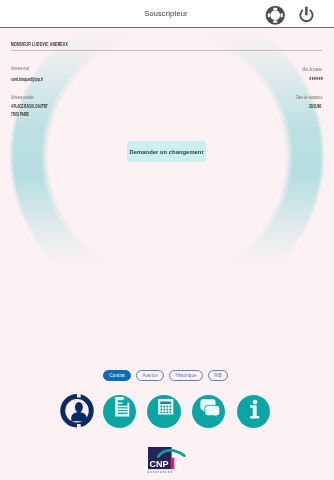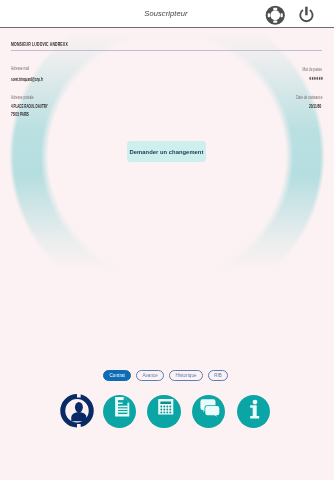--- a/index.html
+++ b/index.html
@@ -19,21 +19,21 @@
           rgba(253,242,243,1) 28px,
           rgba(253,242,243,0.80) 55px,
           rgba(253,242,243,0.10) 130px,
           rgba(253,242,243,0.03) 175px,
           rgba(253,242,243,0.75) 240px,
           rgba(253,242,243,1) 272px);}
 
   
   .topbar{position:absolute;left:0;top:0;width:334px;height:28px;background:#ffffff;z-index:5;}
   .topbar-title{position:absolute;left:0;top:0;width:332px;text-align:center;line-height:28px;
-                font-size:7.5px;color:#3f3f3f;letter-spacing:0.1px;font-style:italic;}
+                font-size:7.5px;color:#3f3f3f;letter-spacing:0.1px;}
   .topbar-icons{position:absolute;left:264.5px;top:0;width:56px;height:28px;}
   .tb-ic{position:absolute;}
   .tb-ic:nth-of-type(1){left:0;top:5px;}
   .tb-ic:nth-of-type(2){left:33px;top:4.5px;}
   .topbar-rule{position:absolute;left:0;top:27px;width:334px;height:1.4px;background:#6d6a72;}
 
   
   .username{position:absolute;left:11px;top:41.2px;font-size:5px;font-weight:bold;
             letter-spacing:0.24px;color:#231f20;z-index:3;
             transform:scaleX(0.69);transform-origin:0 0;white-space:nowrap;}
@@ -192,14 +192,23 @@
     <div class="cicon ic-5">
       <svg width="33.4" height="33.4" viewBox="0 0 33.4 33.4">
         <g fill="#eafcfb">
           <circle cx="18" cy="7.1" r="2.4"></circle>
           <path d="M13.2 10.3 h6.5 v10.6 h2.5 v2.5 h-9 v-2.5 h2.5 v-8.1 h-2.5 z"></path>
         </g>
       </svg>
     </div>
   </div>
 
+  <div class="logo">
+    <svg width="36" height="27" viewBox="0 0 36 27" overflow="visible">
+      <rect x="0" y="0" width="23.6" height="22.1" fill="#25235c"></rect>
+      <rect x="22.6" y="10.7" width="3.7" height="11.4" fill="#d6206e"></rect>
+      <path d="M10.3 9.6 C15.5 1.5 26.5 1.4 36.3 8.6" fill="none" stroke="#139c8f" stroke-width="2.8" stroke-linecap="round"></path>
+      <text x="1.6" y="19.7" font-family="Liberation Sans, sans-serif" font-size="8.6" font-weight="bold" fill="#ffffff" textLength="19" lengthAdjust="spacingAndGlyphs">CNP</text>
+      <text x="-0.5" y="26.4" font-family="Liberation Sans, sans-serif" font-size="2.9" letter-spacing="1.1" fill="#3b3560">assurances</text>
+    </svg>
+  </div>
 
 </div>
 
 </body></html>

